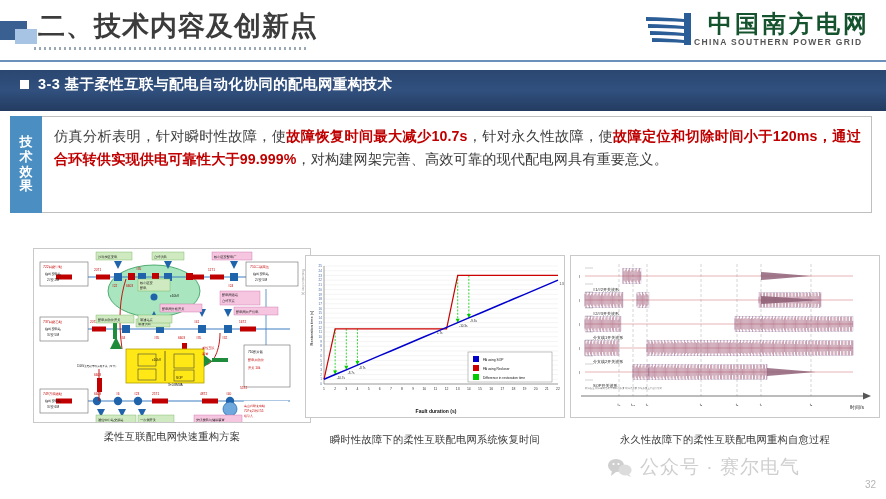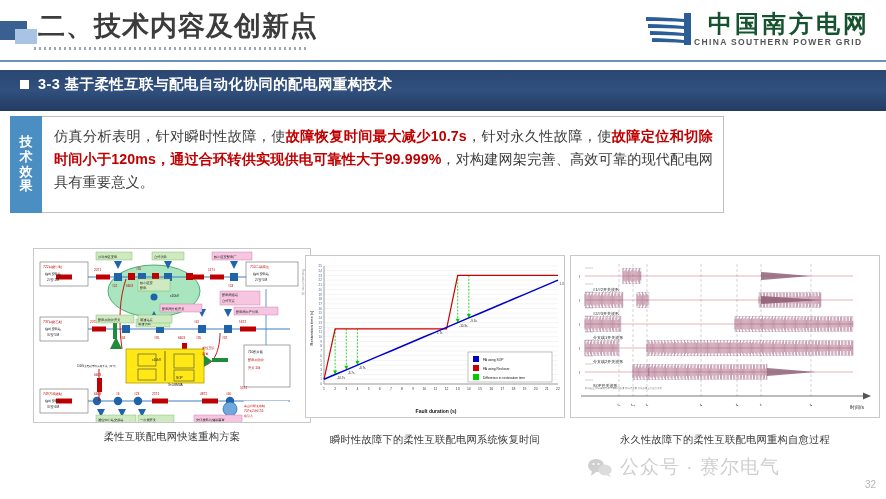--- a/index.html
+++ b/index.html
@@ -43,21 +43,21 @@
   #section-bar .txt { position:absolute; left:38px; top:5px; font-size:14.5px;
      font-weight:bold; color:#ffffff; letter-spacing:0.4px; white-space:nowrap; }
 
   
   #effect-row { position:absolute; left:10px; top:116px; width:862px; height:97px; }
   #effect-tag { position:absolute; left:0; top:0; width:32px; height:97px;
      background:#4a8ec2; color:#fff; font-size:13px; font-weight:bold;
      display:flex; flex-direction:column; align-items:center;
      justify-content:center; line-height:1.12; }
   #effect-tag span { display:block; }
-  #effect-body { position:absolute; left:32px; top:0; width:682px; height:97px;
+  #effect-body { position:absolute; left:32px; top:0; width:830px; height:97px;
      border:1px solid #bfbfbf; border-left:none; background:#fff;
      padding:8px 10px 0 12px; }
   #effect-text { font-size:14.2px; line-height:1.62; color:#3b3b3b;
      letter-spacing:0.1px; text-align:justify; }
   #effect-text b { color:#c00000; font-weight:bold; }
 
   
   #figs { position:absolute; left:0; top:243px; width:886px; height:210px; }
   .fig { position:absolute; }
   .fig-box { border:1px solid #c9c9c9; background:#fff; position:relative;
@@ -75,21 +75,21 @@
   #fig2 .fig-cap { top:178px; }
   #fig3 .fig-cap { top:178px; }
 
   
   #c2 { position:absolute; left:0; top:0; width:260px; height:163px; }
 
   
   #c3 { position:absolute; left:0; top:0; width:310px; height:163px; }
 
   
-  #watermark { position:absolute; left:588px; top:452px; width:210px; height:30px;
+  #watermark { position:absolute; left:608px; top:452px; width:210px; height:30px;
      display:flex; align-items:center; gap:8px; }
   #wm-icon { width:24px; height:19px; position:relative; flex:0 0 auto; }
   #wm-text { font-size:19px; color:#cfcfcf; letter-spacing:1px; white-space:nowrap; }
   #page-no { position:absolute; right:10px; top:479px; font-size:10px;
      color:#b6b6b6; }
 </style>
 </head>
 <body>
 
 <div id="header">

